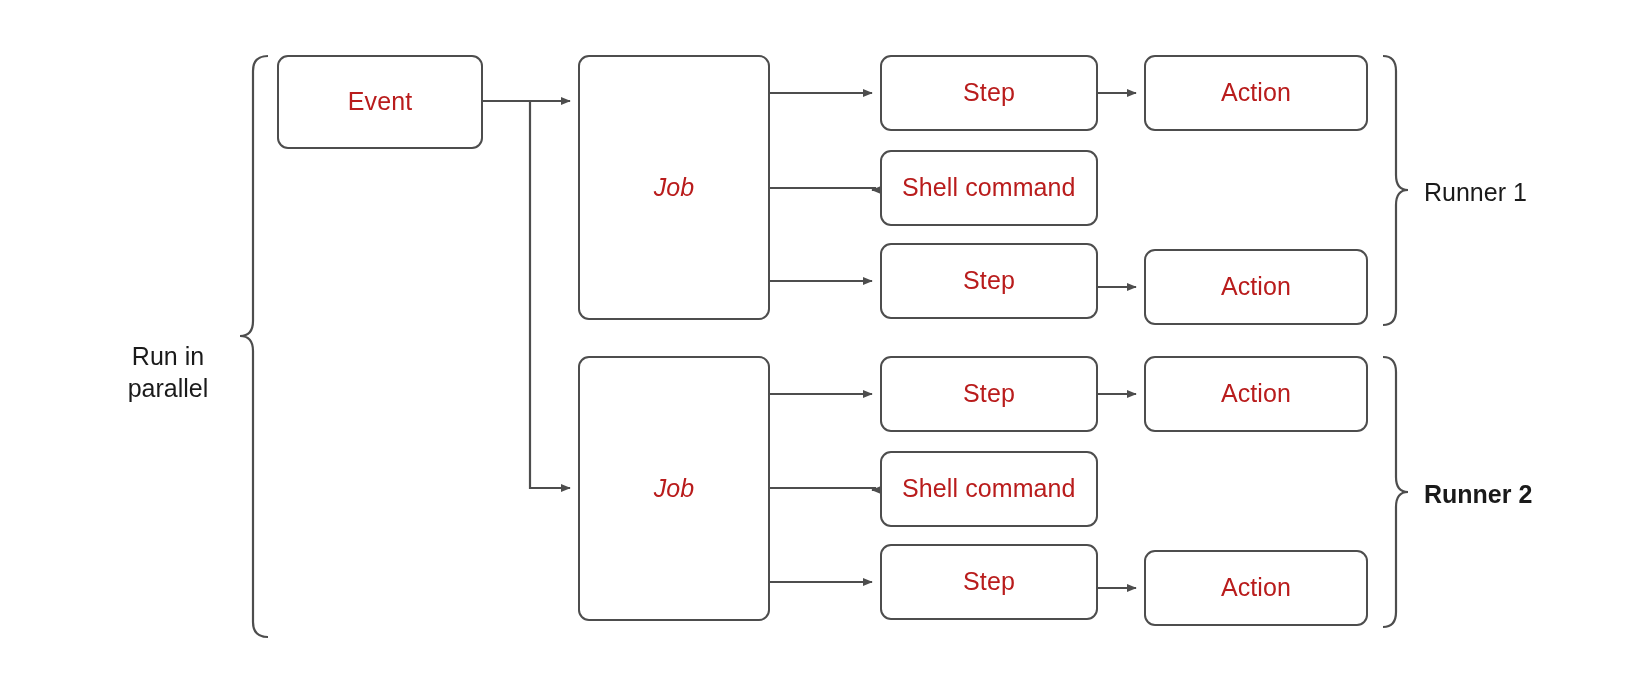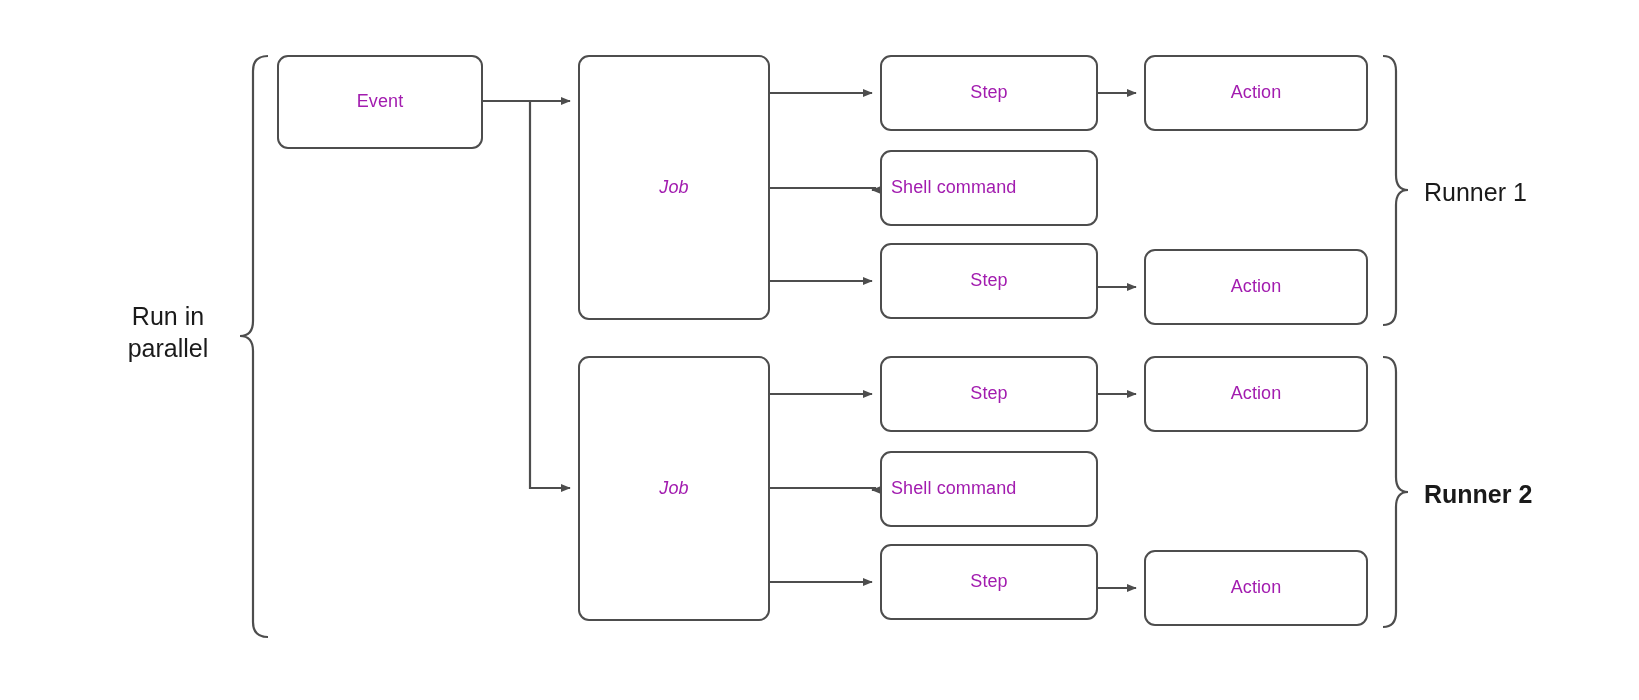--- a/index.html
+++ b/index.html
@@ -26,47 +26,48 @@
   }
   .node {
     position: absolute;
     box-sizing: border-box;
     background: #ffffff;
     border: 2.2px solid #4d4d4d;
     border-radius: 11px;
     display: flex;
     align-items: center;
     justify-content: center;
-    color: #a21caf;
-    font-size: 18px;
+    color: #b91c1c;
+    font-size: 25px;
     line-height: 1.1;
     letter-spacing: 0.1px;
     z-index: 2;
   }
   .node.tall {
     align-items: center;
     font-style: italic;
   }
   .node.left-text {
     justify-content: flex-start;
-    padding-left: 9px;
+    padding-left: 20px;
   }
   .brace-label {
     position: absolute;
     color: #1a1a1a;
     font-size: 25px;
     line-height: 1.28;
     white-space: pre-line;
     z-index: 3;
   }
   .brace-label.right-side {
     text-align: left;
   }
   .brace-label.left-side {
     text-align: center;
+    margin-top: 40px;
   }
 </style>
 </head>
 <body>
 
 <div id="canvas">
 
   <svg id="wires" viewBox="0 0 1639 700" xmlns="http://www.w3.org/2000/svg">
     <defs>
       <marker id="arrow" markerWidth="10" markerHeight="8" refX="9.2" refY="4" orient="auto" markerUnits="userSpaceOnUse">

